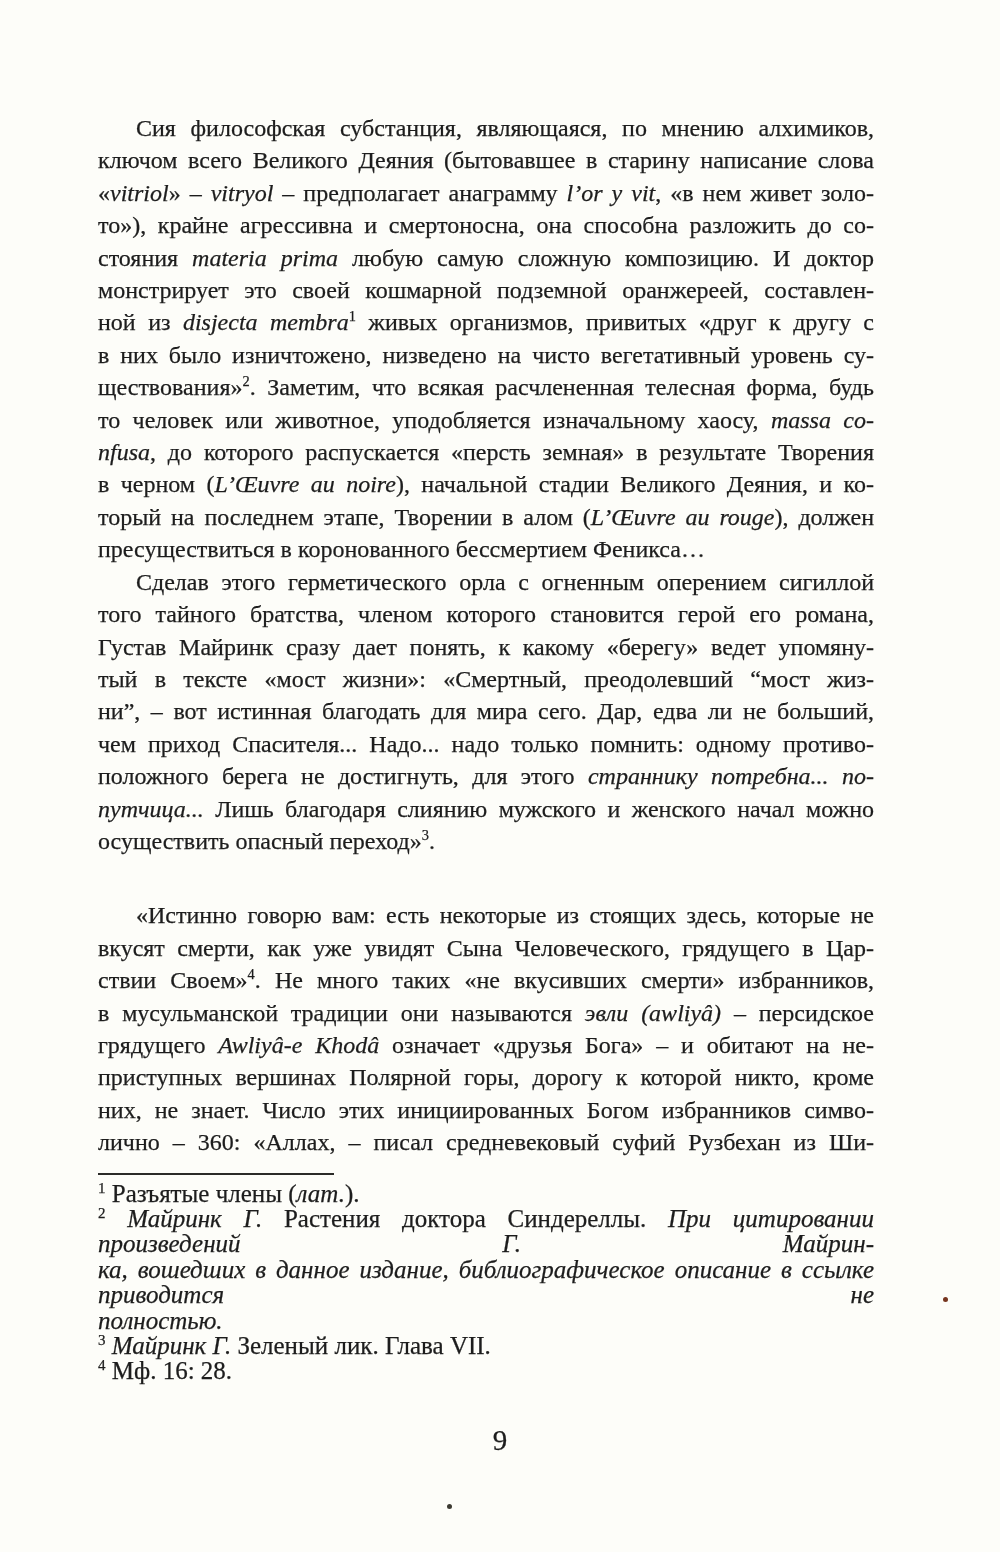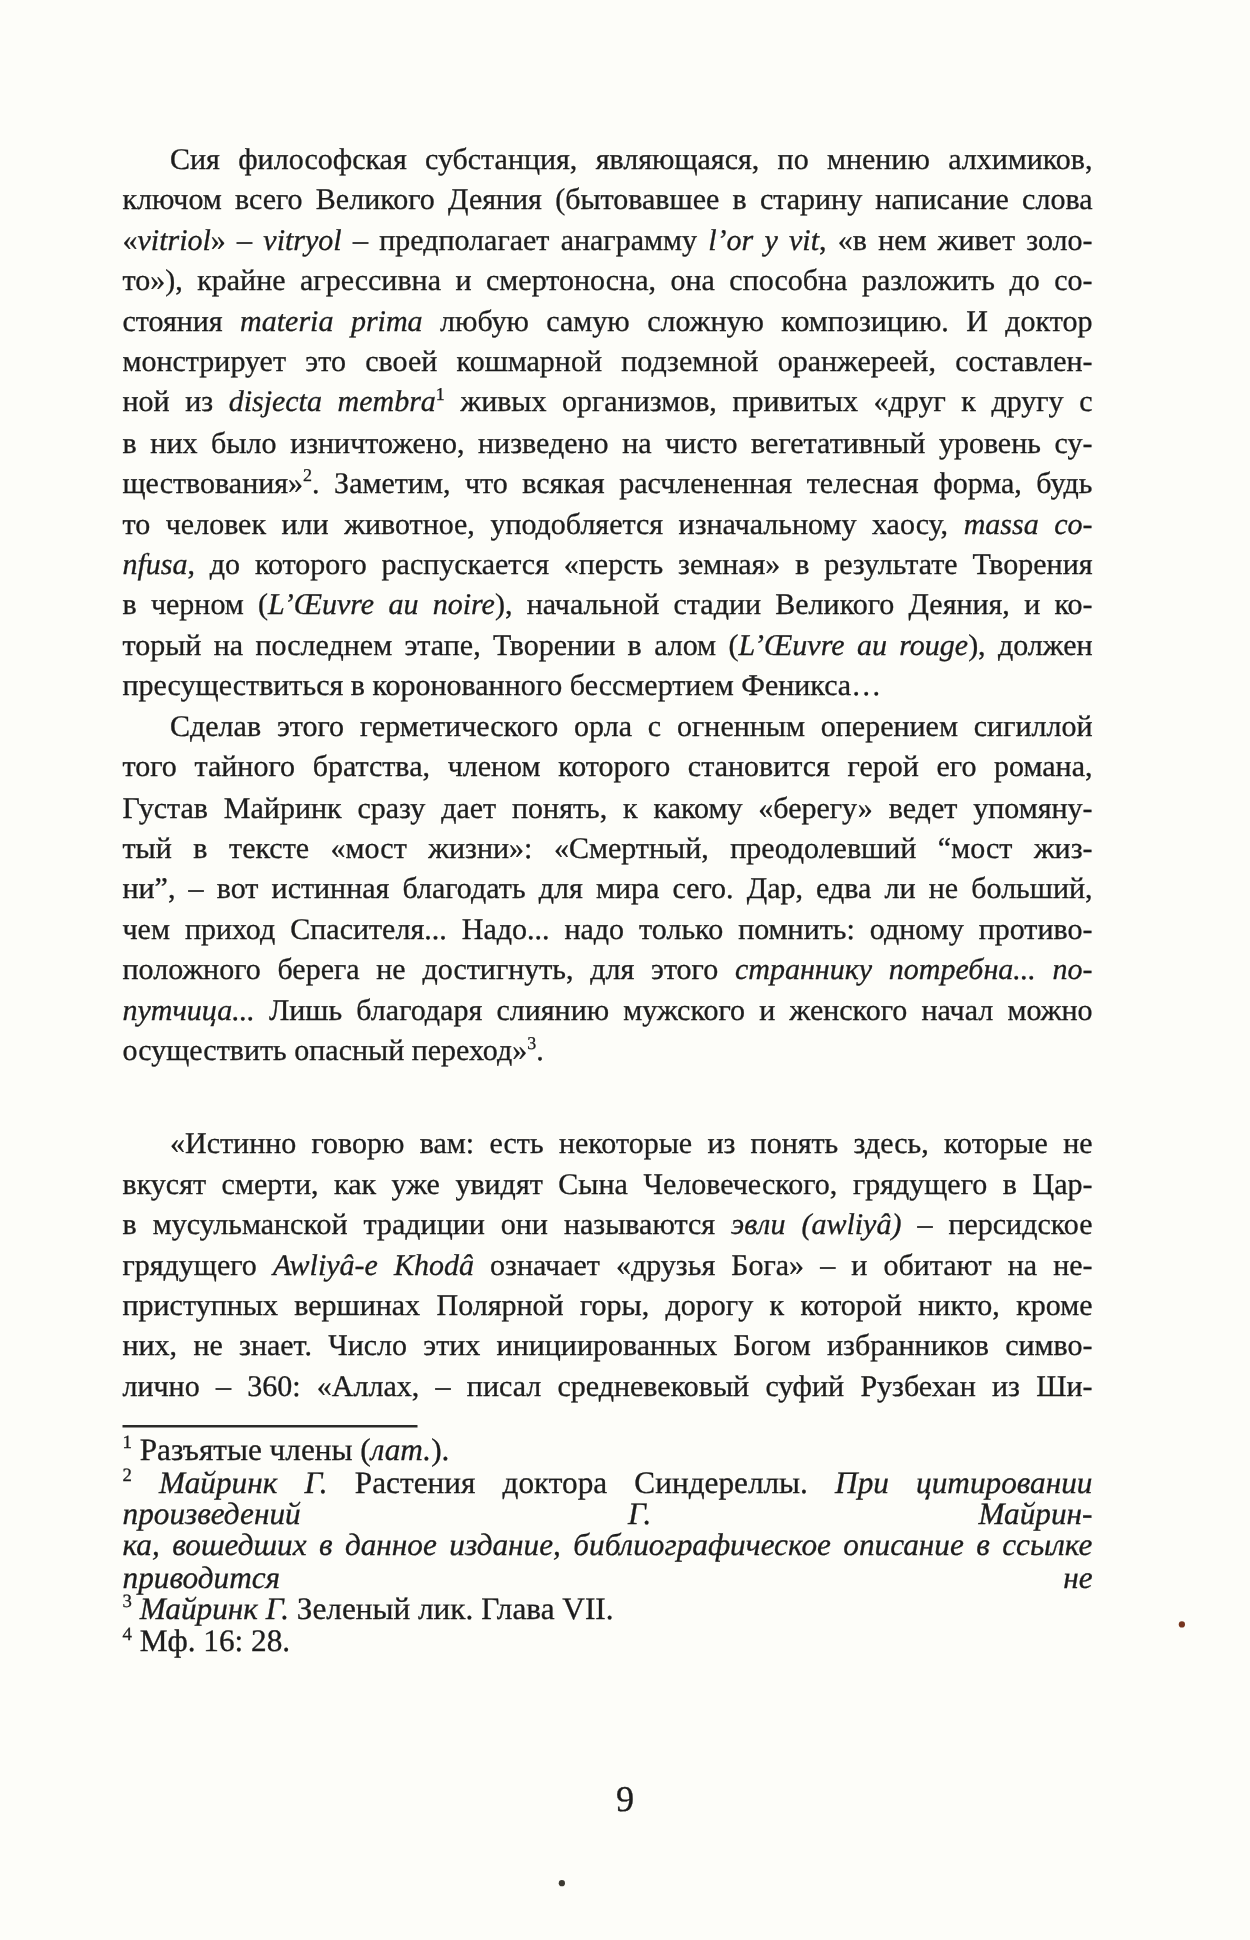--- a/index.html
+++ b/index.html
@@ -62,34 +62,36 @@
         <div class="line"><span>того тайного братства, членом которого становится герой его романа,</span></div>
         <div class="line"><span>Густав Майринк сразу дает понять, к какому «берегу» ведет упомяну-</span></div>
         <div class="line"><span>тый в тексте «мост жизни»: «Смертный, преодолевший “мост жиз-</span></div>
         <div class="line"><span>ни”, – вот истинная благодать для мира сего. Дар, едва ли не больший,</span></div>
         <div class="line"><span>чем приход Спасителя... Надо... надо только помнить: одному противо-</span></div>
         <div class="line"><span>положного берега не достигнуть, для этого </span><span class="it">страннику потребна... по-</span></div>
         <div class="line"><span class="it">путчица...</span><span> Лишь благодаря слиянию мужского и женского начал можно</span></div>
         <div class="line last"><span>осуществить опасный переход»</span><sup>3</sup><span>.</span></div>
       </div>
       <div class="paragraph gap">
-        <div class="line indent"><span>«Истинно говорю вам: есть некоторые из понять здесь, которые не</span></div>
+        <div class="line indent"><span>«Истинно говорю вам: есть некоторые из стоящих здесь, которые не</span></div>
         <div class="line"><span>вкусят смерти, как уже увидят Сына Человеческого, грядущего в Цар-</span></div>
+        <div class="line"><span>ствии Своем»</span><sup>4</sup><span>. Не много таких «не вкусивших смерти» избранников,</span></div>
         <div class="line"><span>в мусульманской традиции они называются </span><span class="it">эвли (awliyâ)</span><span> – персидское</span></div>
         <div class="line"><span>грядущего </span><span class="it">Awliyâ-e Khodâ</span><span> означает «друзья Бога» – и обитают на не-</span></div>
         <div class="line"><span>приступных вершинах Полярной горы, дорогу к которой никто, кроме</span></div>
         <div class="line"><span>них, не знает. Число этих инициированных Богом избранников симво-</span></div>
         <div class="line"><span>лично – 360: «Аллах, – писал средневековый суфий Рузбехан из Ши-</span></div>
       </div>
     </div>
   <div class="footnote-sep"></div>
   <div id="footnotes" class="footnotes">
       <div class="line last"><sup>1</sup><span> Разъятые члены (</span><span class="it">лат.</span><span>).</span></div>
       <div class="line"><sup>2</sup><span> </span><span class="it">Майринк Г.</span><span> Растения доктора Синдереллы. </span><span class="it">При цитировании произведений Г. Майрин-</span></div>
       <div class="line"><span class="it">ка, вошедших в данное издание, библиографическое описание в ссылке приводится не</span></div>
+      <div class="line last"><span class="it">полностью.</span></div>
       <div class="line last"><sup>3</sup><span> </span><span class="it">Майринк Г.</span><span> Зеленый лик. Глава VII.</span></div>
       <div class="line last"><sup>4</sup><span> Мф. 16: 28.</span></div>
     </div>
 </div>
 
 <div class="page-number">9</div>
 
 <div class="speck" style="left: 943px; top: 1297px; width: 5px; height: 5px; background: rgb(118, 53, 31);"></div>
 <div class="speck" style="left: 447px; top: 1504px; width: 5px; height: 5px; background: rgb(60, 58, 50);"></div>
 

